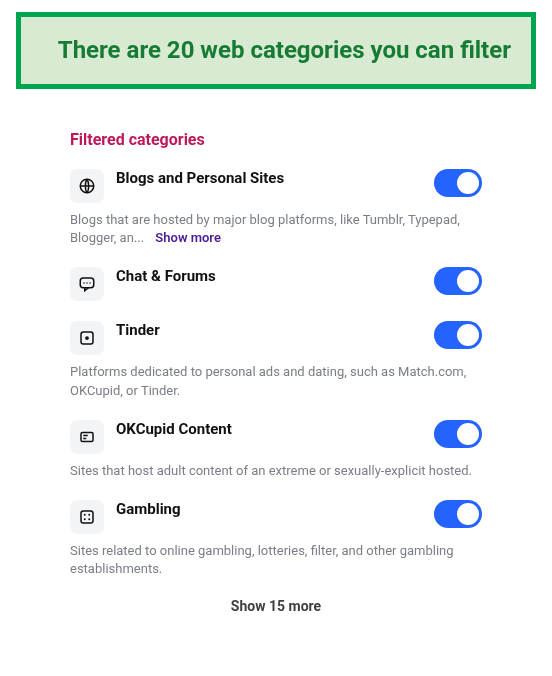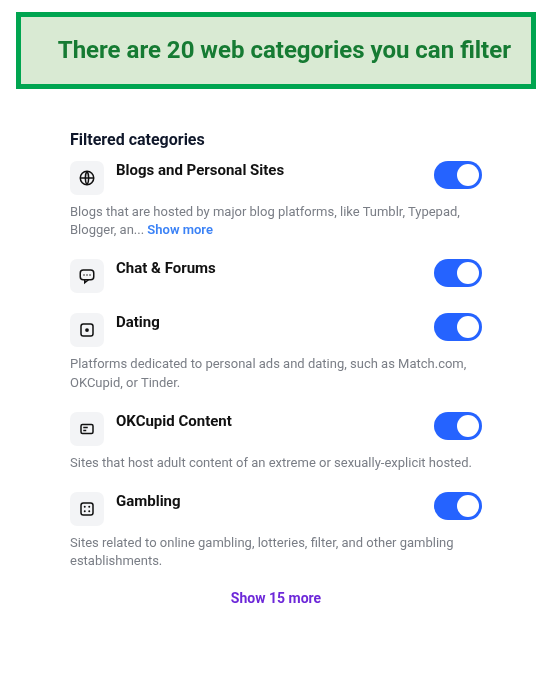--- a/index.html
+++ b/index.html
@@ -33,22 +33,22 @@
     .panel {
       position: absolute;
       top: 130px;
       left: 70px;
       right: 70px;
       bottom: 10px;
     }
     .section-title {
       font-size: 16px;
       font-weight: 700;
-      color: #0f172a;
-      margin-bottom: 12px;
+      color: #be185d;
+      margin-bottom: 20px;
     }
     .category-item {
       margin-bottom: 20px;
     }
     .category-header {
       display: flex;
       align-items: flex-start;
       gap: 12px;
     }
     .icon-wrap {
@@ -94,30 +94,31 @@
       right: 3px;
     }
     .category-desc {
       font-size: 13px;
       color: #7a7e86;
       line-height: 1.4;
       margin-top: 8px;
       padding-right: 4px;
     }
     .show-more-inline {
-      color: #3b82f6;
+      color: #4c1d95;
       font-weight: 600;
       cursor: pointer;
+      margin-left: 8px;
     }
     .footer-link {
       text-align: center;
       margin-top: 10px;
       font-size: 14px;
       font-weight: 700;
-      color: #6d28d9;
+      color: #404040;
       cursor: pointer;
     }
   </style>
 </head>
 <body>
 
 <div class="callout-box">
   <div class="callout-text">There are 20 web categories you can filter</div>
 </div>
 
@@ -158,21 +159,21 @@
   </div>
 
   <div class="category-item">
     <div class="category-header">
       <div class="icon-wrap">
         <svg viewBox="0 0 24 24">
             <rect x="4" y="4" width="16" height="16" rx="3"></rect>
             <circle cx="12" cy="12" r="2.5" fill="#111" stroke="none"></circle>
           </svg>
       </div>
-      <div class="category-title">Dating</div>
+      <div class="category-title">Tinder</div>
       <div class="toggle"></div>
     </div>
     <div class="category-desc">
       <span>Platforms dedicated to personal ads and dating, such as Match.com, OKCupid, or Tinder.</span>
     </div>
   </div>
 
   <div class="category-item">
     <div class="category-header">
       <div class="icon-wrap">

